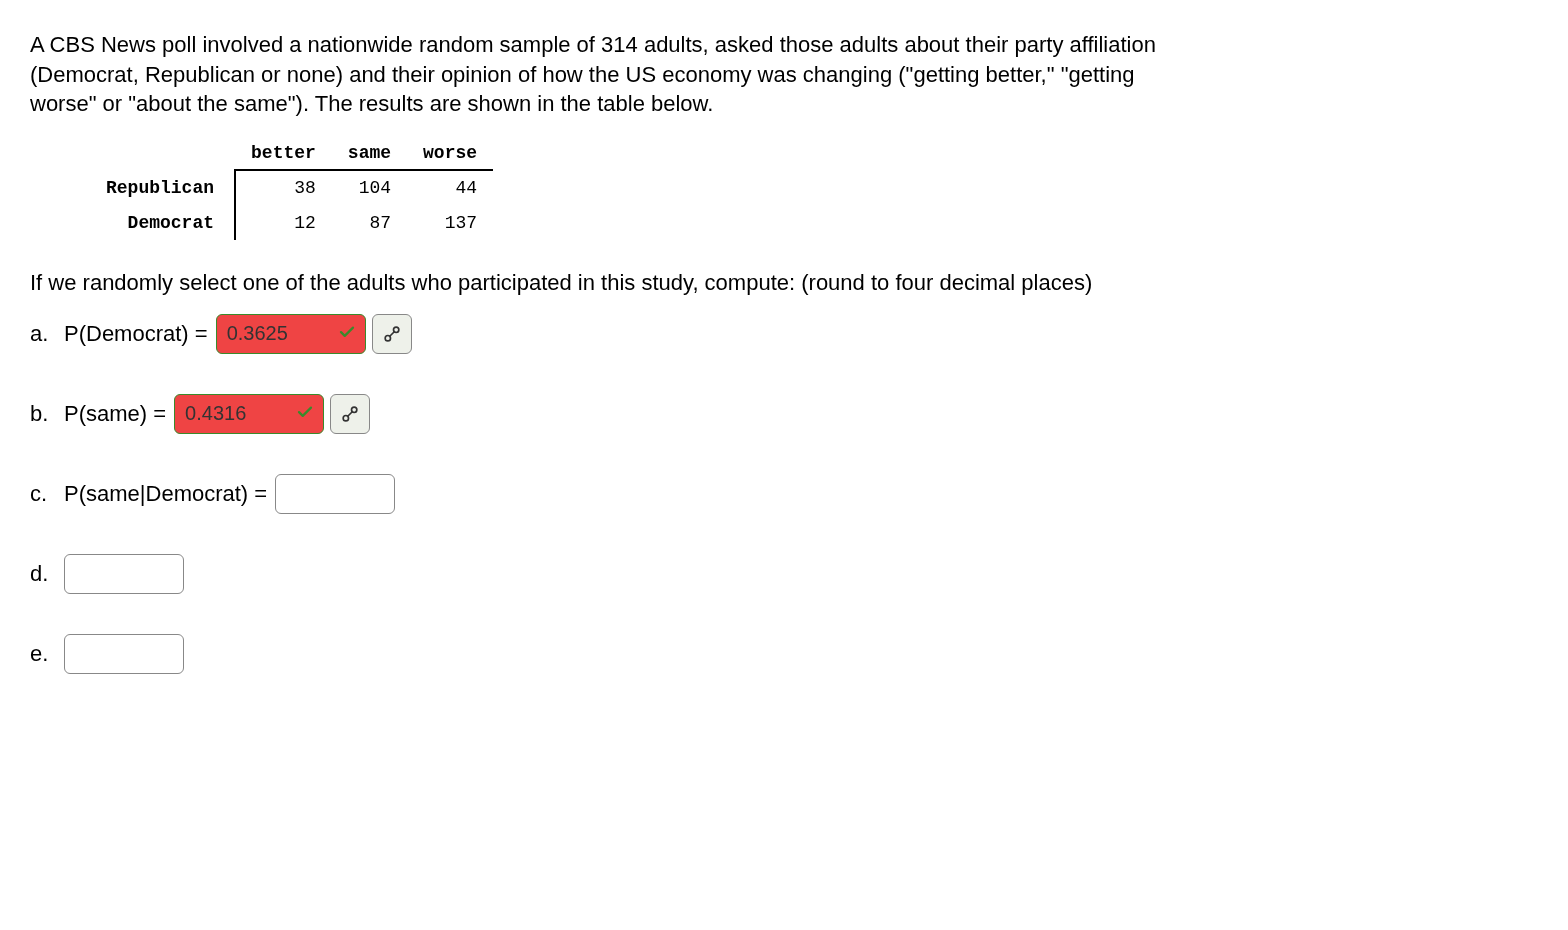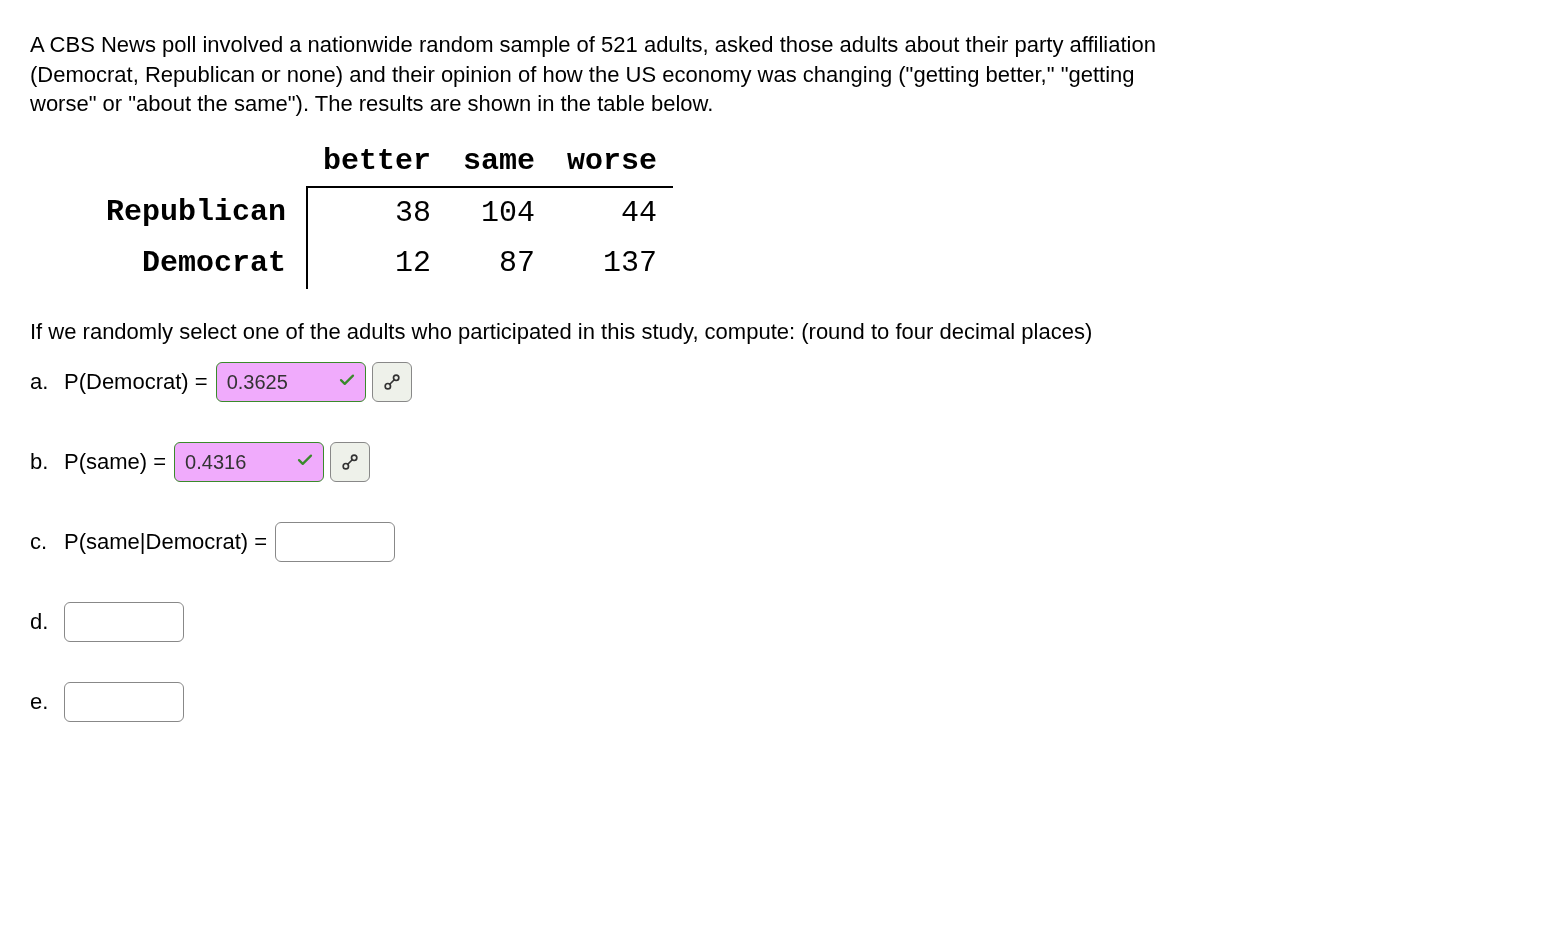--- a/index.html
+++ b/index.html
@@ -13,21 +13,21 @@
   }
   .intro {
     max-width: 1150px;
     margin-bottom: 18px;
   }
   .data-table {
     margin-left: 60px;
     margin-bottom: 28px;
     border-collapse: collapse;
     font-family: "Courier New", Courier, monospace;
-    font-size: 30px;
+    font-size: 18px;
   }
   .data-table th {
     font-weight: bold;
     padding: 4px 16px;
     text-align: center;
   }
   .data-table thead th {
     border-bottom: 2px solid #000;
   }
   .data-table tbody th {
@@ -70,21 +70,21 @@
     border-radius: 6px;
     font-size: 20px;
     padding: 0 10px;
     width: 120px;
     box-sizing: border-box;
     font-family: inherit;
     color: #333;
   }
   .answer-input.correct {
     border: 1px solid #3a8a2c;
-    background: #f0abfc;
+    background: #ef4444;
     width: 150px;
     padding-right: 34px;
   }
   .input-wrap {
     position: relative;
     display: inline-block;
   }
   .check-icon {
     position: absolute;
     right: 10px;
@@ -104,21 +104,21 @@
     align-items: center;
     justify-content: center;
     cursor: pointer;
     box-sizing: border-box;
   }
   .retry-btn svg { display:block; }
 </style>
 </head>
 <body>
 
-<div class="intro">A CBS News poll involved a nationwide random sample of 521 adults, asked those adults about their party affiliation (Democrat, Republican or none) and their opinion of how the US economy was changing ("getting better," "getting worse" or "about the same"). The results are shown in the table below.</div>
+<div class="intro">A CBS News poll involved a nationwide random sample of 314 adults, asked those adults about their party affiliation (Democrat, Republican or none) and their opinion of how the US economy was changing ("getting better," "getting worse" or "about the same"). The results are shown in the table below.</div>
 
 <table class="data-table">
   <thead>
     <tr>
       <th></th>
       <th>better</th>
       <th>same</th>
       <th>worse</th>
     </tr>
   </thead>

